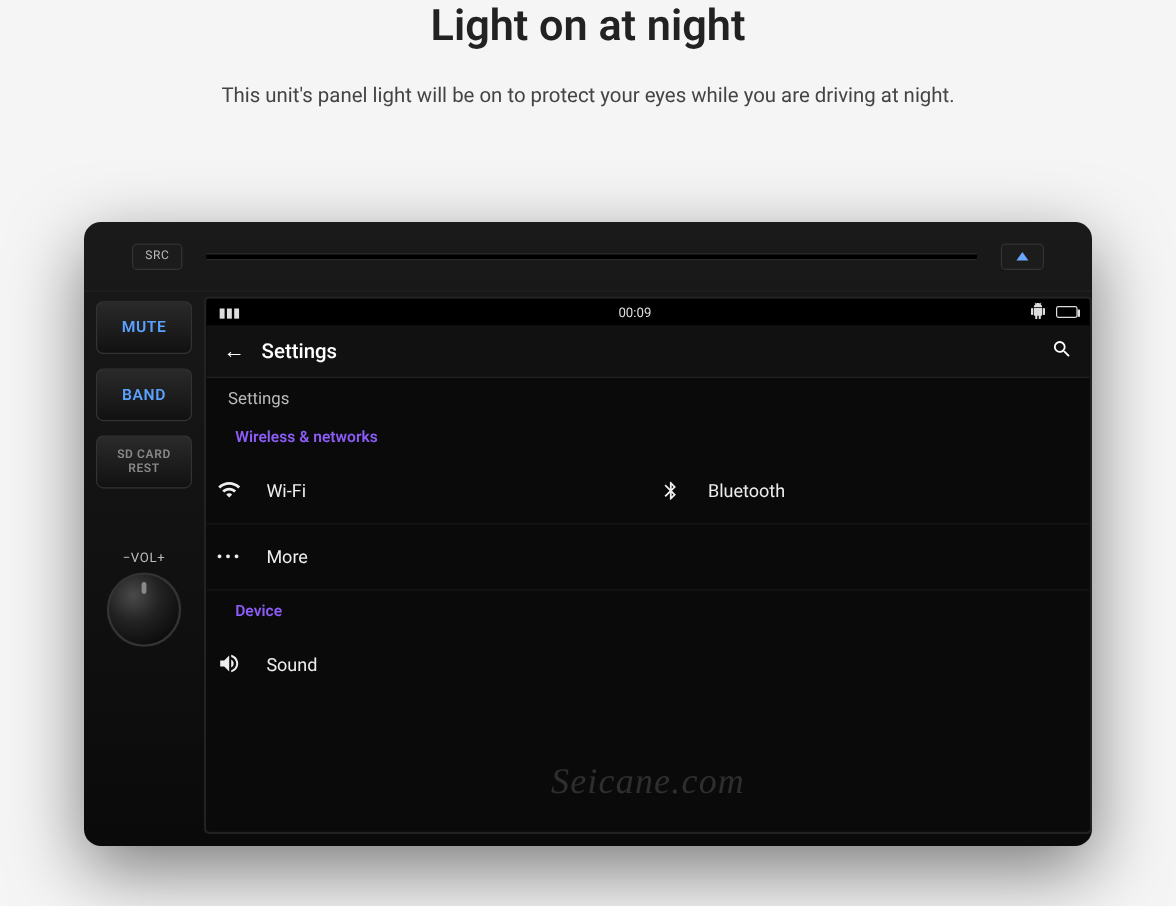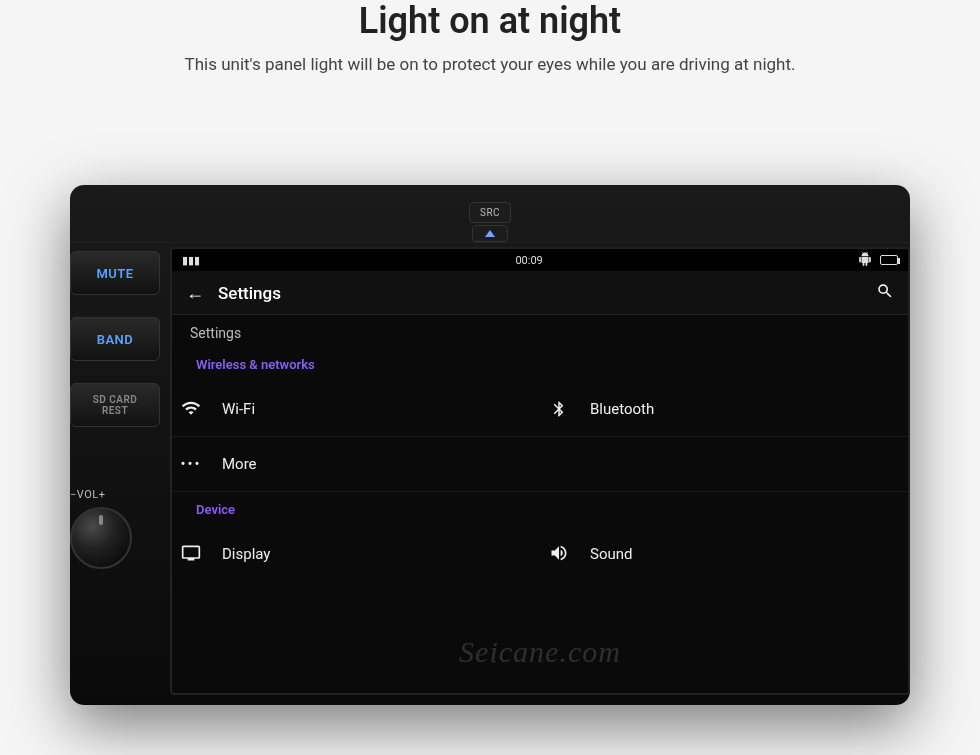--- a/index.html
+++ b/index.html
@@ -14,43 +14,42 @@
   .page-title {
     text-align: center;
     font-size: 36px;
     font-weight: 600;
     color: #222;
   }
   .page-subtitle {
     text-align: center;
     font-size: 17px;
     color: #444;
-    margin-top: 12px;
+    margin-top: 28px;
   }
   .unit {
     position: absolute;
     top: 185px;
     left: 50%;
     transform: translateX(-50%);
     width: 840px;
     height: 520px;
     background: linear-gradient(180deg, #1a1a1a 0%, #0a0a0a 100%);
     border-radius: 14px;
     box-shadow: 0 20px 60px rgba(0,0,0,0.5);
     display: flex;
     flex-direction: column;
   }
   .unit-top {
     height: 58px;
     display: flex;
     align-items: center;
     justify-content: space-between;
-    padding: 17px 40px;
+    padding: 4px 40px;
     border-bottom: 1px solid #222;
-    flex-direction: column;
   }
   .cd-slot {
     flex: 1;
     margin: 0 20px;
     height: 6px;
     background: #000;
     border-top: 1px solid #333;
     border-bottom: 1px solid #333;
   }
   .small-btn {
@@ -75,22 +74,22 @@
   }
   .unit-main {
     flex: 1;
     display: flex;
     position: relative;
   }
   .side-col {
     width: 100px;
     display: flex;
     flex-direction: column;
-    padding: 8px 10px 0 0;
-    gap: 22px;
+    padding: 8px 10px 0 10px;
+    gap: 12px;
   }
   .side-btn {
     background: linear-gradient(180deg,#2a2a2a,#111);
     border: 1px solid #333;
     border-radius: 6px;
     height: 44px;
     color: #5aa1ff;
     font-size: 13px;
     font-weight: 600;
     letter-spacing: 0.5px;
@@ -98,21 +97,21 @@
     flex-direction: column;
     align-items: center;
     justify-content: center;
   }
   .side-btn.dim { color: #888; font-size: 10px; line-height: 1.1; text-align: right; }
   .side-btn svg { width: 22px; height: 22px; }
   .knob-area {
     height: 130px;
     display: flex;
     flex-direction: column;
-    align-items: flex-start;
+    align-items: center;
     justify-content: flex-end;
     padding-bottom: 10px;
   }
   .knob-label {
     color: #bbb;
     font-size: 11px;
     letter-spacing: 0.5px;
     margin-bottom: 6px;
   }
   .knob {
@@ -305,28 +304,20 @@
             <span>More</span>
           </div>
           <div class="setting-item"></div>
         </div>
 
         <div class="section-title">Device</div>
         <div class="row-pair" style="border-bottom:none;">
           <div class="setting-item">
             <span class="ic">
               <svg width="20" height="20" viewBox="0 0 24 24">
-                  <path d="M21 3H3c-1.1 0-2 .9-2 2v12c0 1.1.9 2 2 2h5v2h8v-2h5c1.1 0 2-.9 2-2V5c0-1.1-.9-2-2-2zm0 14H3V5h18v12z"></path>
-                </svg>
-            </span>
-            <span>Display</span>
-          </div>
-          <div class="setting-item">
-            <span class="ic">
-              <svg width="20" height="20" viewBox="0 0 24 24">
                   <path d="M3 9v6h4l5 5V4L7 9H3zm13.5 3c0-1.77-1.02-3.29-2.5-4.03v8.05c1.48-.73 2.5-2.25 2.5-4.02zM14 3.23v2.06c2.89.86 5 3.54 5 6.71s-2.11 5.85-5 6.71v2.06c4.01-.91 7-4.49 7-8.77s-2.99-7.86-7-8.77z"></path>
                 </svg>
             </span>
             <span>Sound</span>
           </div>
         </div>
       </div>
 
       <div class="watermark">Seicane.com</div>
     </div>

